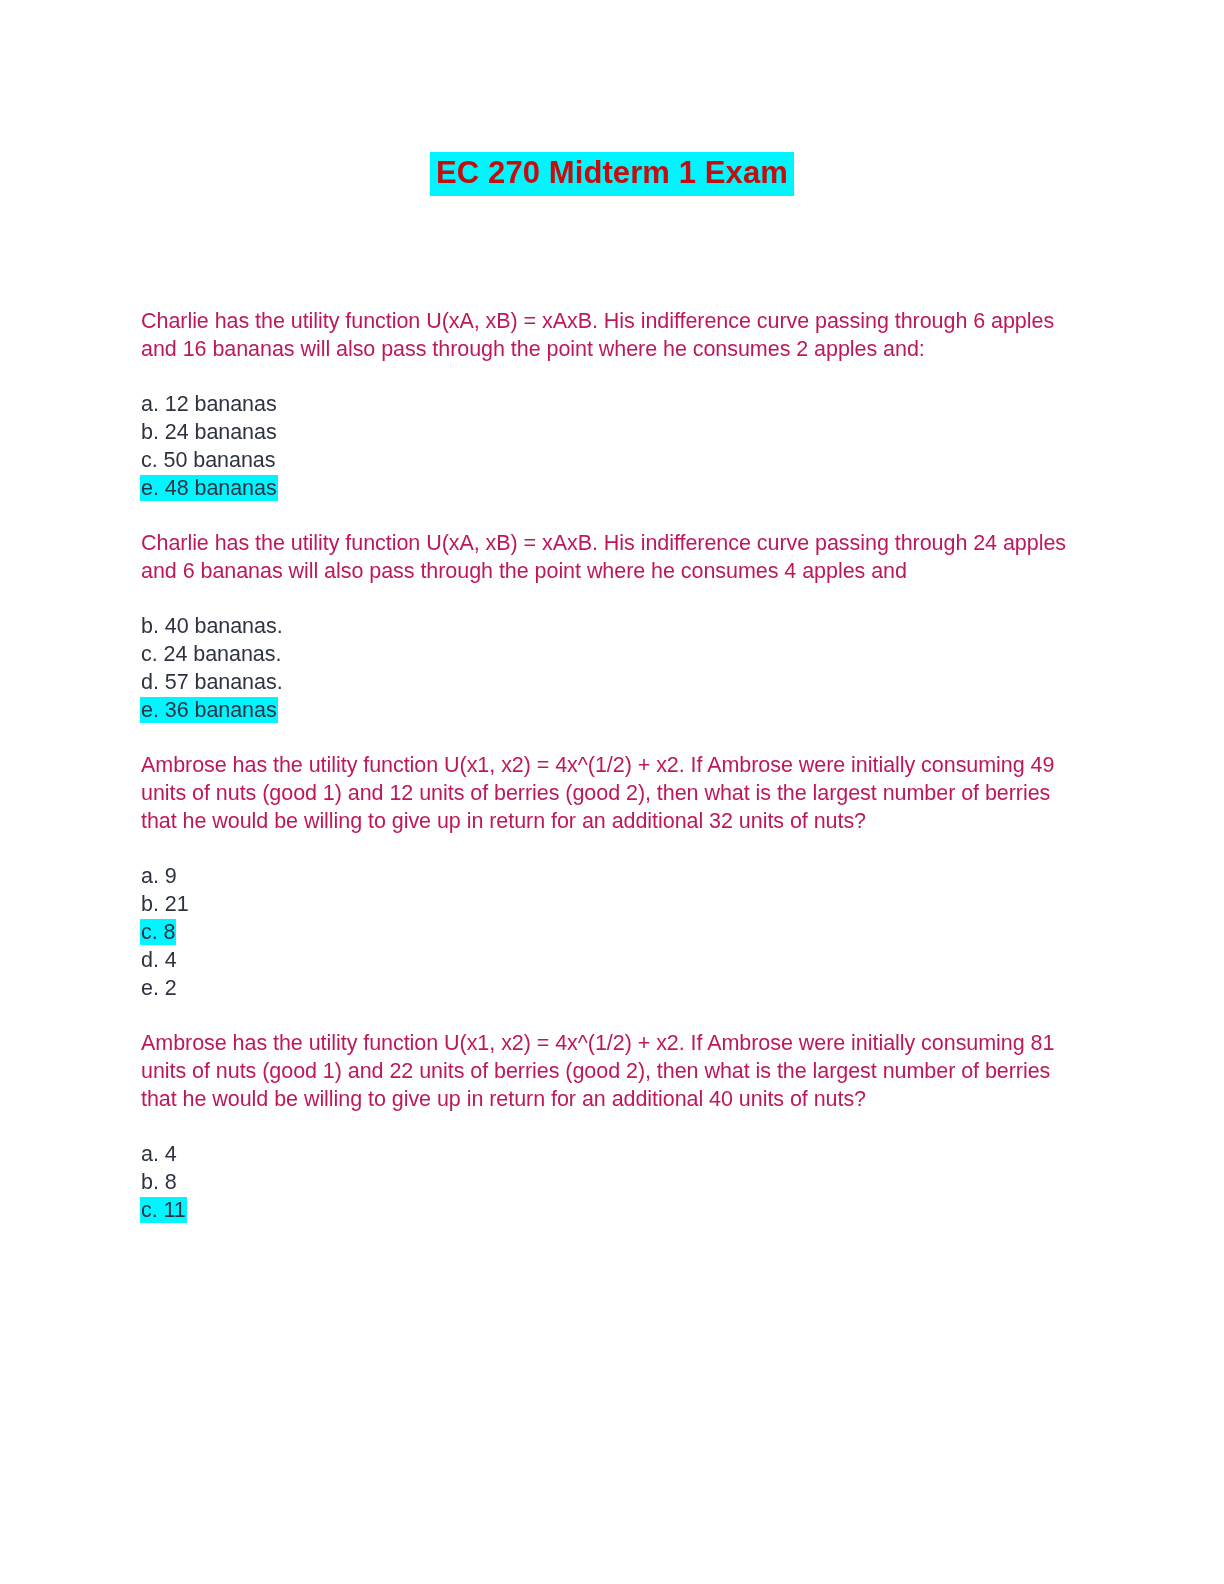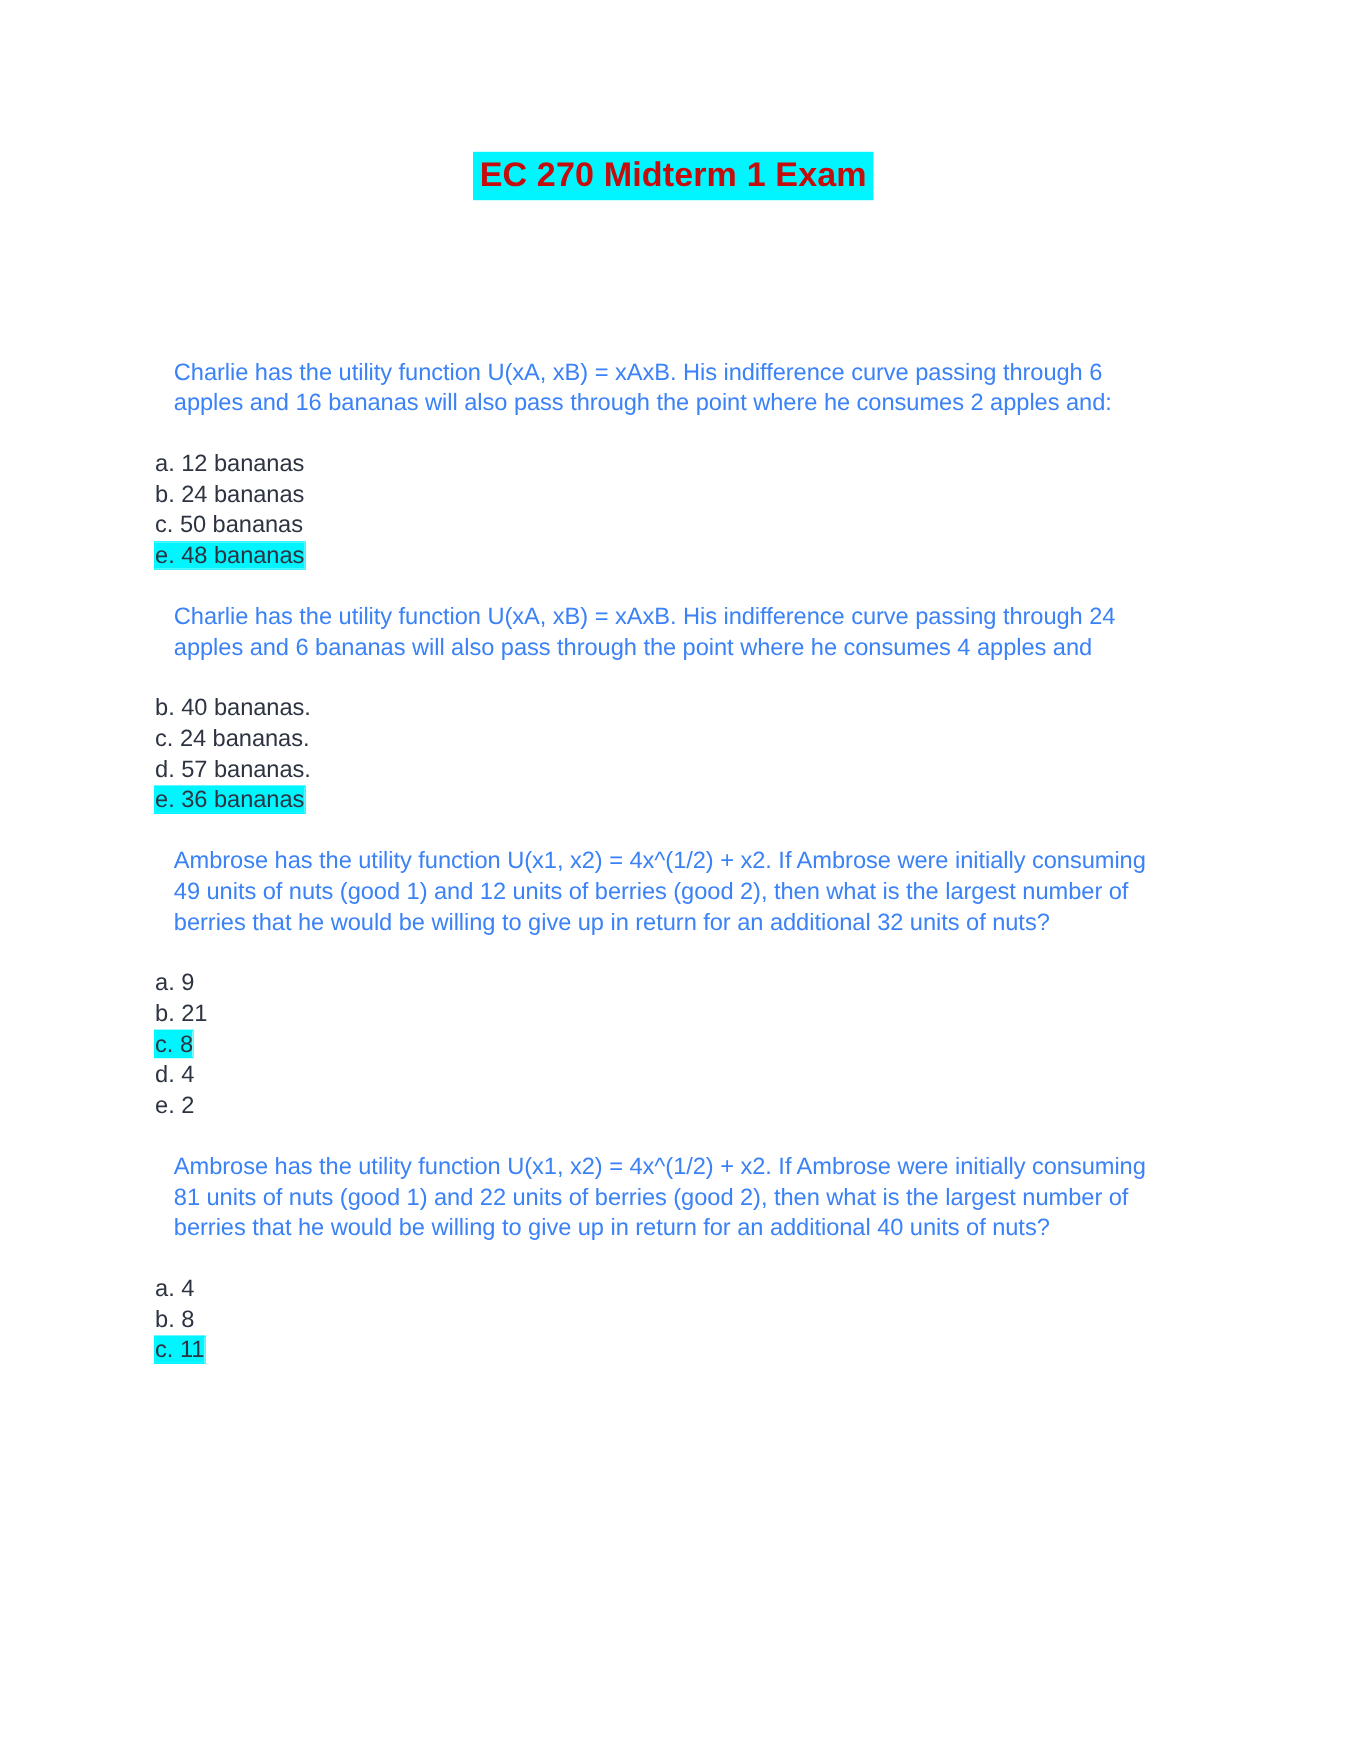--- a/index.html
+++ b/index.html
@@ -16,21 +16,21 @@
     width: 1224px;
     height: 1584px;
     background: #ffffff;
     overflow: hidden;
     box-sizing: border-box;
   }
 
   
   .doc-title-wrap {
     position: absolute;
-    top: 138px;
+    top: 152px;
     left: 0;
     width: 1224px;
     text-align: center;
   }
   .doc-title {
     display: inline-block;
     background: #00f5ff;
     color: #c40d0d;
     font-size: 31px;
     font-weight: bold;
@@ -46,22 +46,22 @@
     left: 141px;
     width: 928px;
   }
 
   .qblock {
     margin: 0 0 27px 0;
   }
   .qtext {
     font-size: 21.5px;
     line-height: 28px;
-    margin: 17px;
-    color: #3b82f6;
+    margin: 0;
+    color: #be185d;
     letter-spacing: -0.05px;
   }
 
   .answers {
     list-style: none;
     margin: 0 0 27px 0;
     padding: 0;
   }
   .answers li {
     font-size: 21.5px;

